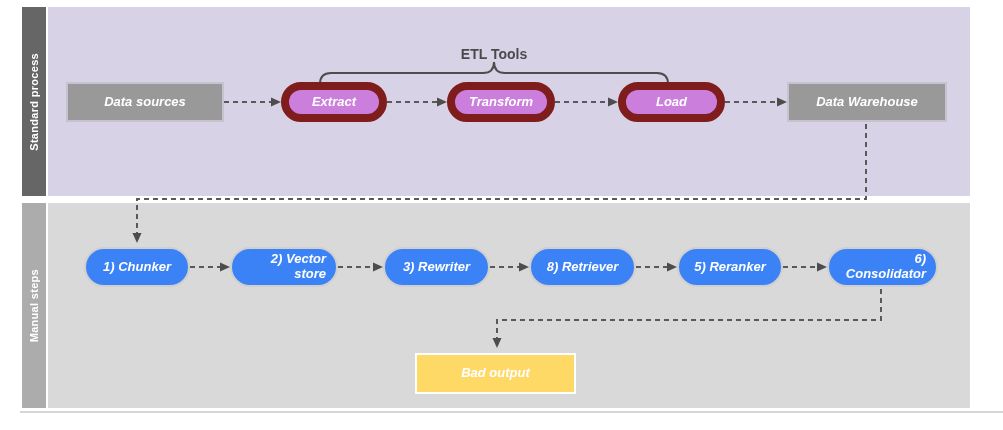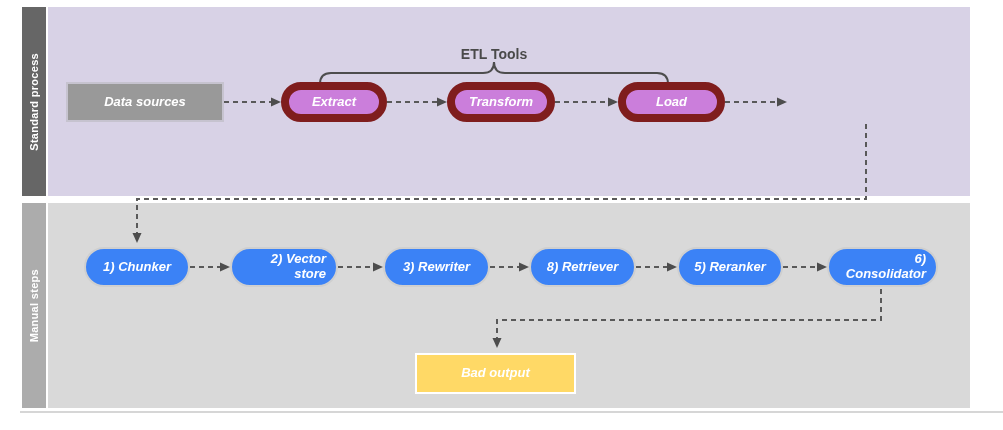--- a/index.html
+++ b/index.html
@@ -144,20 +144,21 @@
 
     <path class="brace" d="M320,84 Q320,73 331,73 H483 Q494,73 494,62 Q494,73 505,73 H657 Q668,73 668,84"></path>
   </svg>
 
   <div class="etl-label">ETL Tools</div>
 
   <div class="node rect-gray n-data-sources">Data sources</div>
   <div class="node pill-pink n-extract">Extract</div>
   <div class="node pill-pink n-transform">Transform</div>
   <div class="node pill-pink n-load">Load</div>
+  <div class="node rect-gray n-warehouse">Data Warehouse</div>
 
   <div class="node pill-gray n-chunker">1) Chunker</div>
   <div class="node pill-gray n-vector">2) Vector store</div>
   <div class="node pill-gray n-rewriter">3) Rewriter</div>
   <div class="node pill-gray n-retriever">8) Retriever</div>
   <div class="node pill-gray n-reranker">5) Reranker</div>
   <div class="node pill-gray n-consolidator">6) Consolidator</div>
 
   <div class="node rect-yellow n-bad-output">Bad output</div>
 

